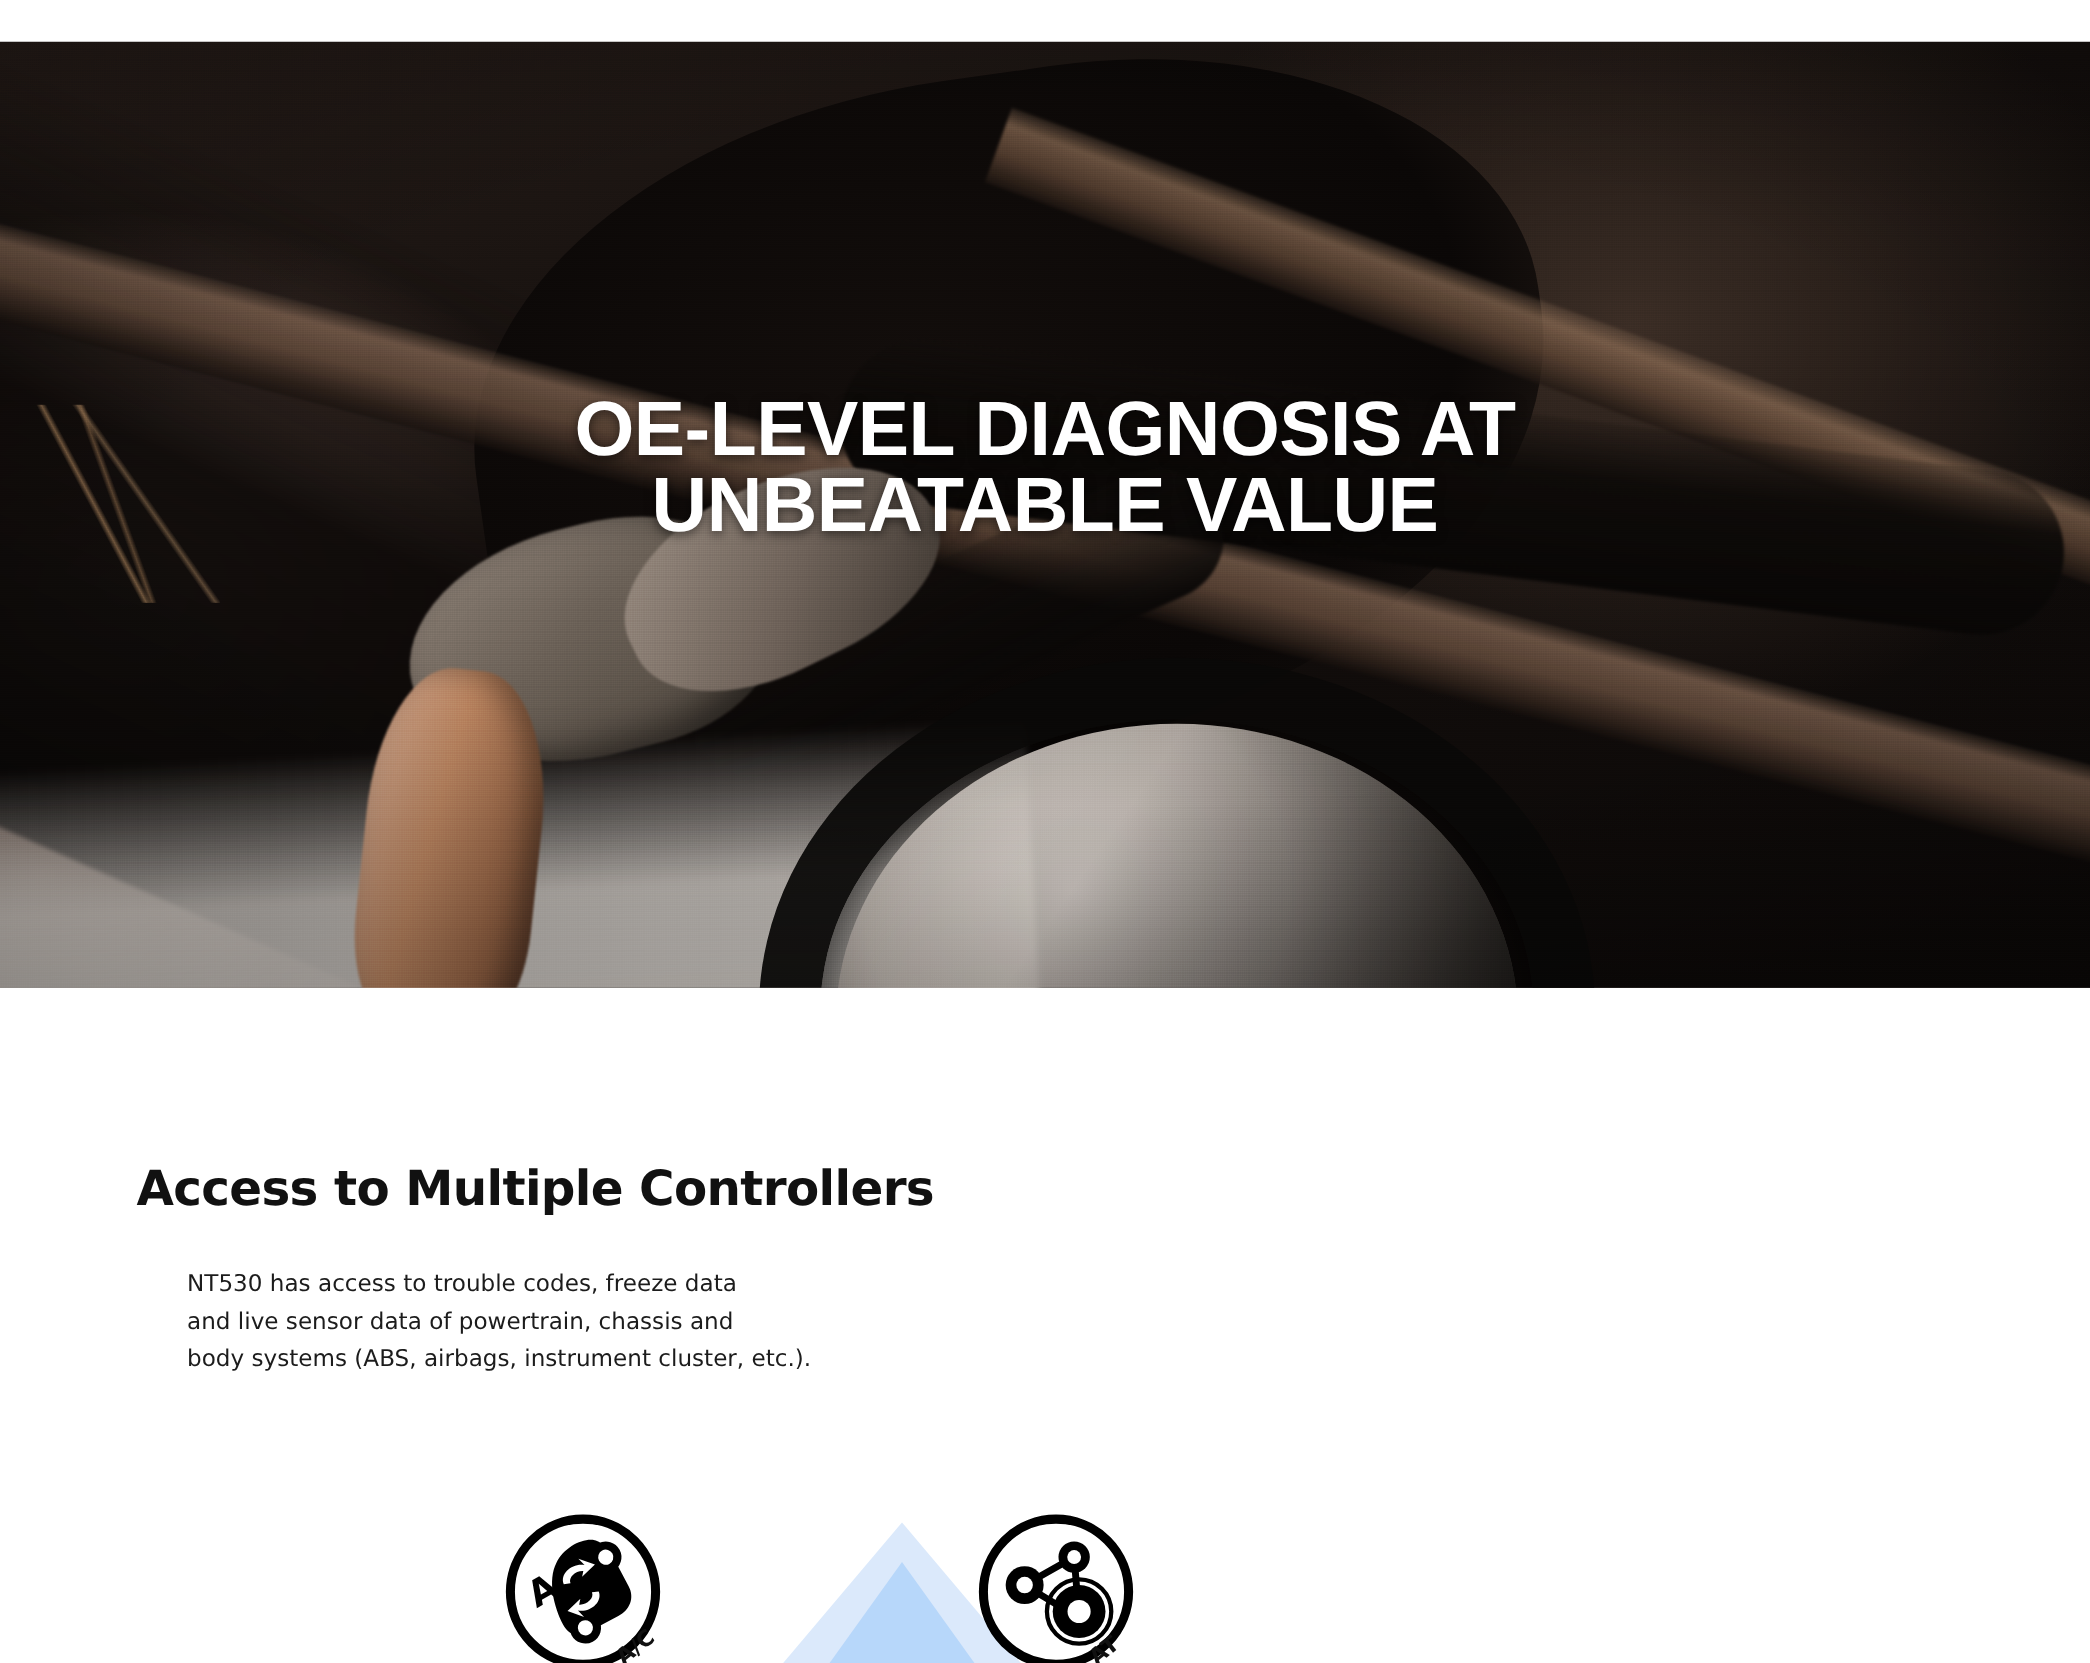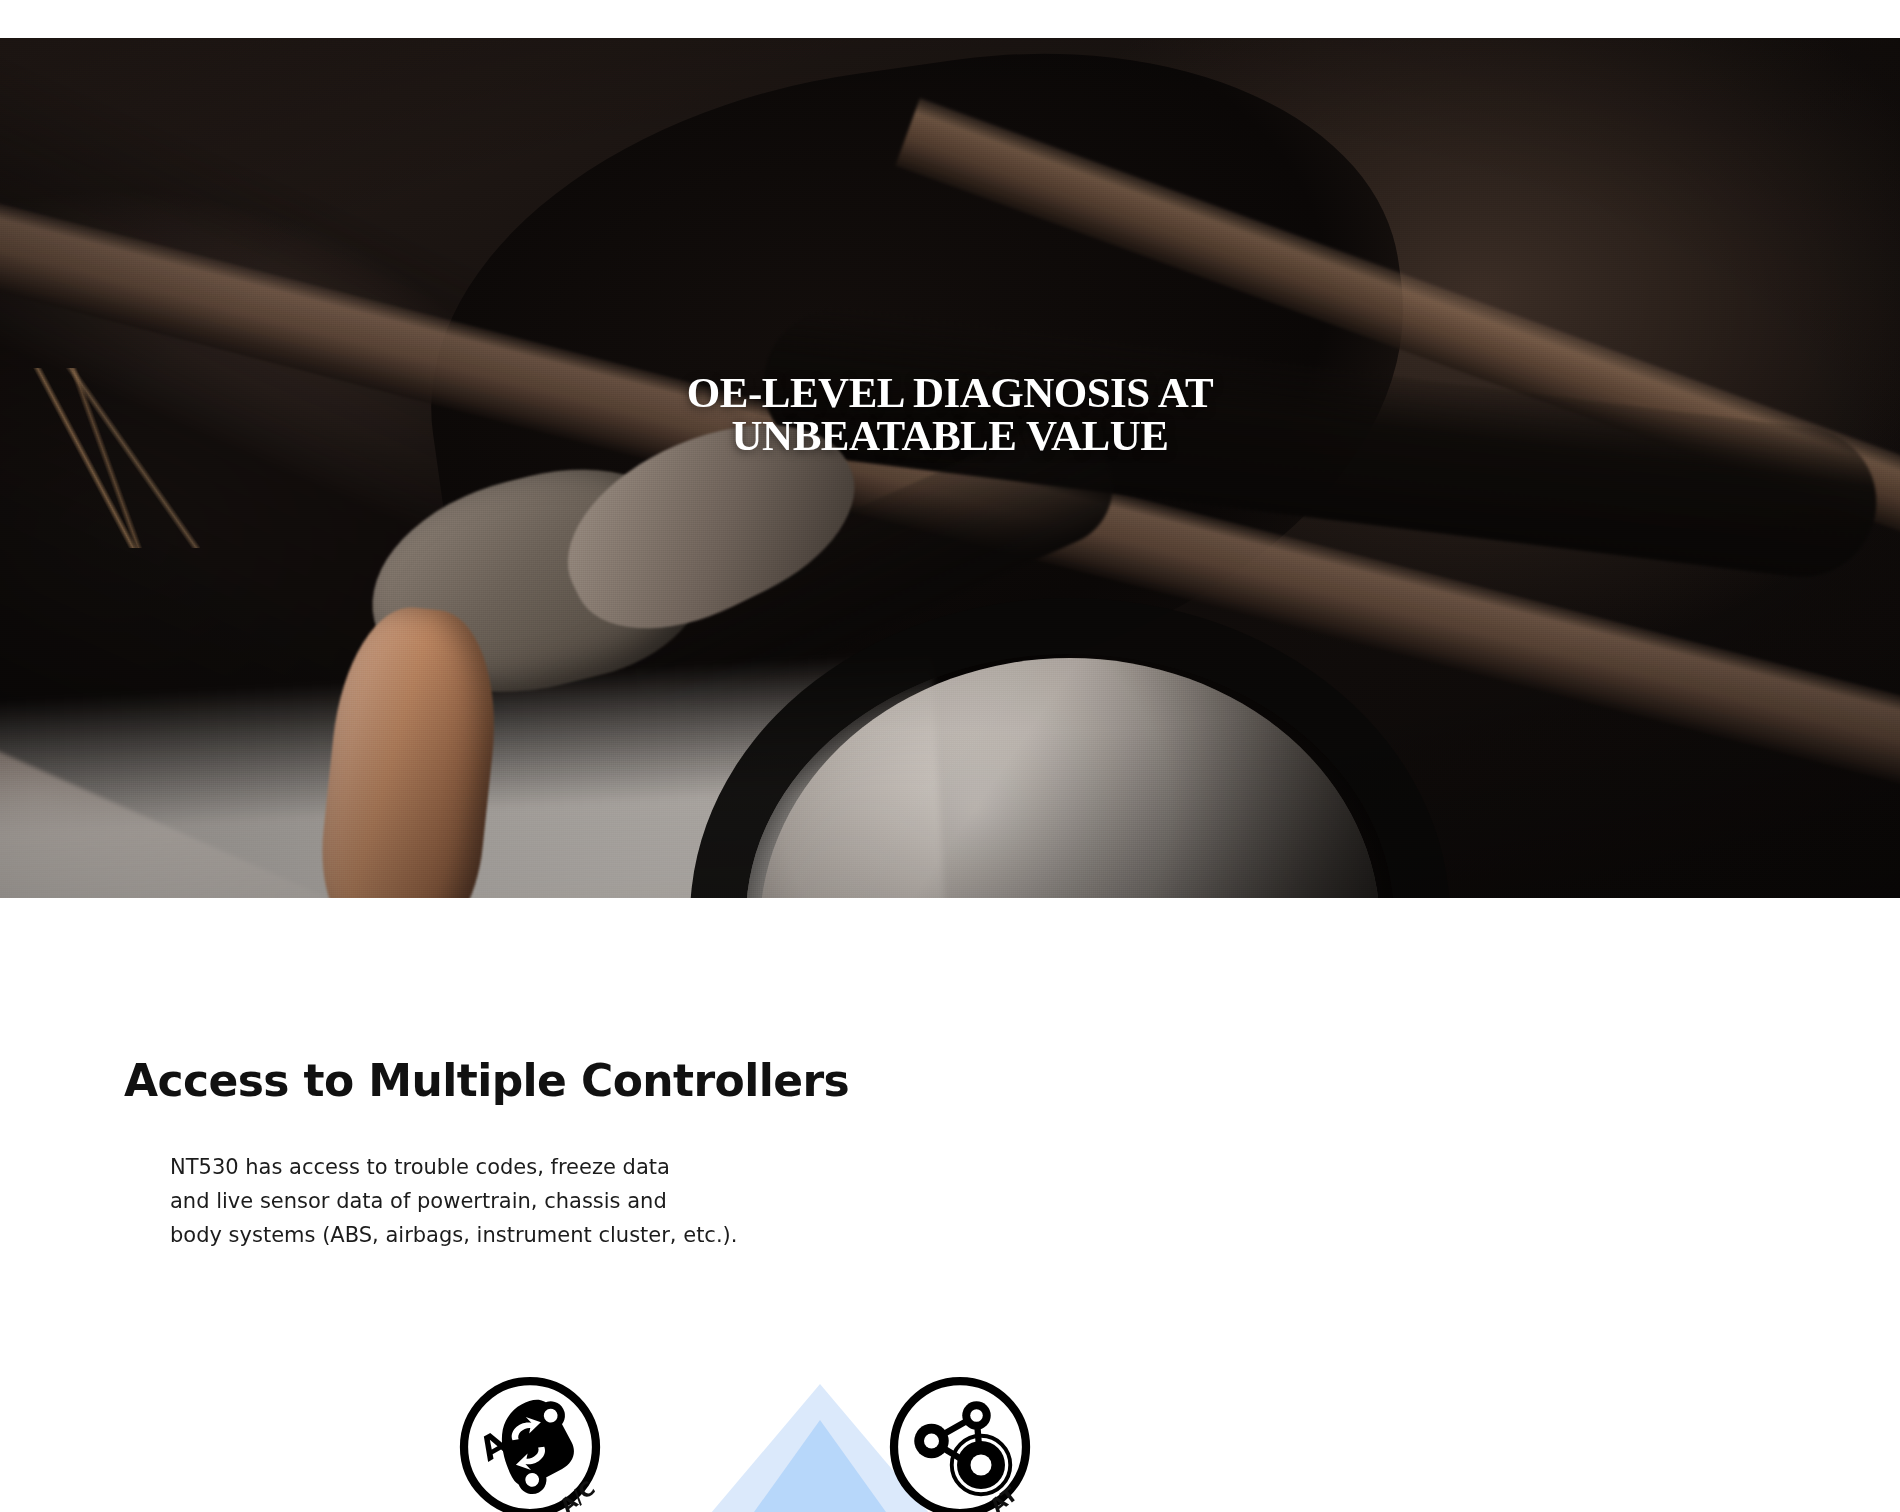--- a/index.html
+++ b/index.html
@@ -141,29 +141,28 @@
   }
   .ph-vignette {
     position:absolute; inset:0;
     background:radial-gradient(ellipse 100% 85% at 52% 45%, rgba(0,0,0,0) 42%, rgba(0,0,0,0.45) 100%);
   }
 
   .hero-title {
     position:absolute; left:0; right:0; top:318px;
     text-align:center;
     color:#ffffff;
-    font-family:Liberation Serif, serif;
+    font-family:Liberation Sans, sans-serif;
     font-weight:bold;
-    font-size:43px;
+    font-size:70px;
     line-height:0.99;
     letter-spacing:-0.5px;
     text-shadow:0 2px 10px rgba(0,0,0,0.55);
     white-space:pre-line;
     padding:0 300px;
-    margin-top:16px;
   }
 
   
   .content { position:absolute; left:0; top:912px; width:1900px; height:614px; background:#fff; }
 
   .section-heading {
     position:absolute; left:124px; top:143px;
     font-family:"DejaVu Sans", sans-serif;
     font-weight:bold;
     font-size:44px;

